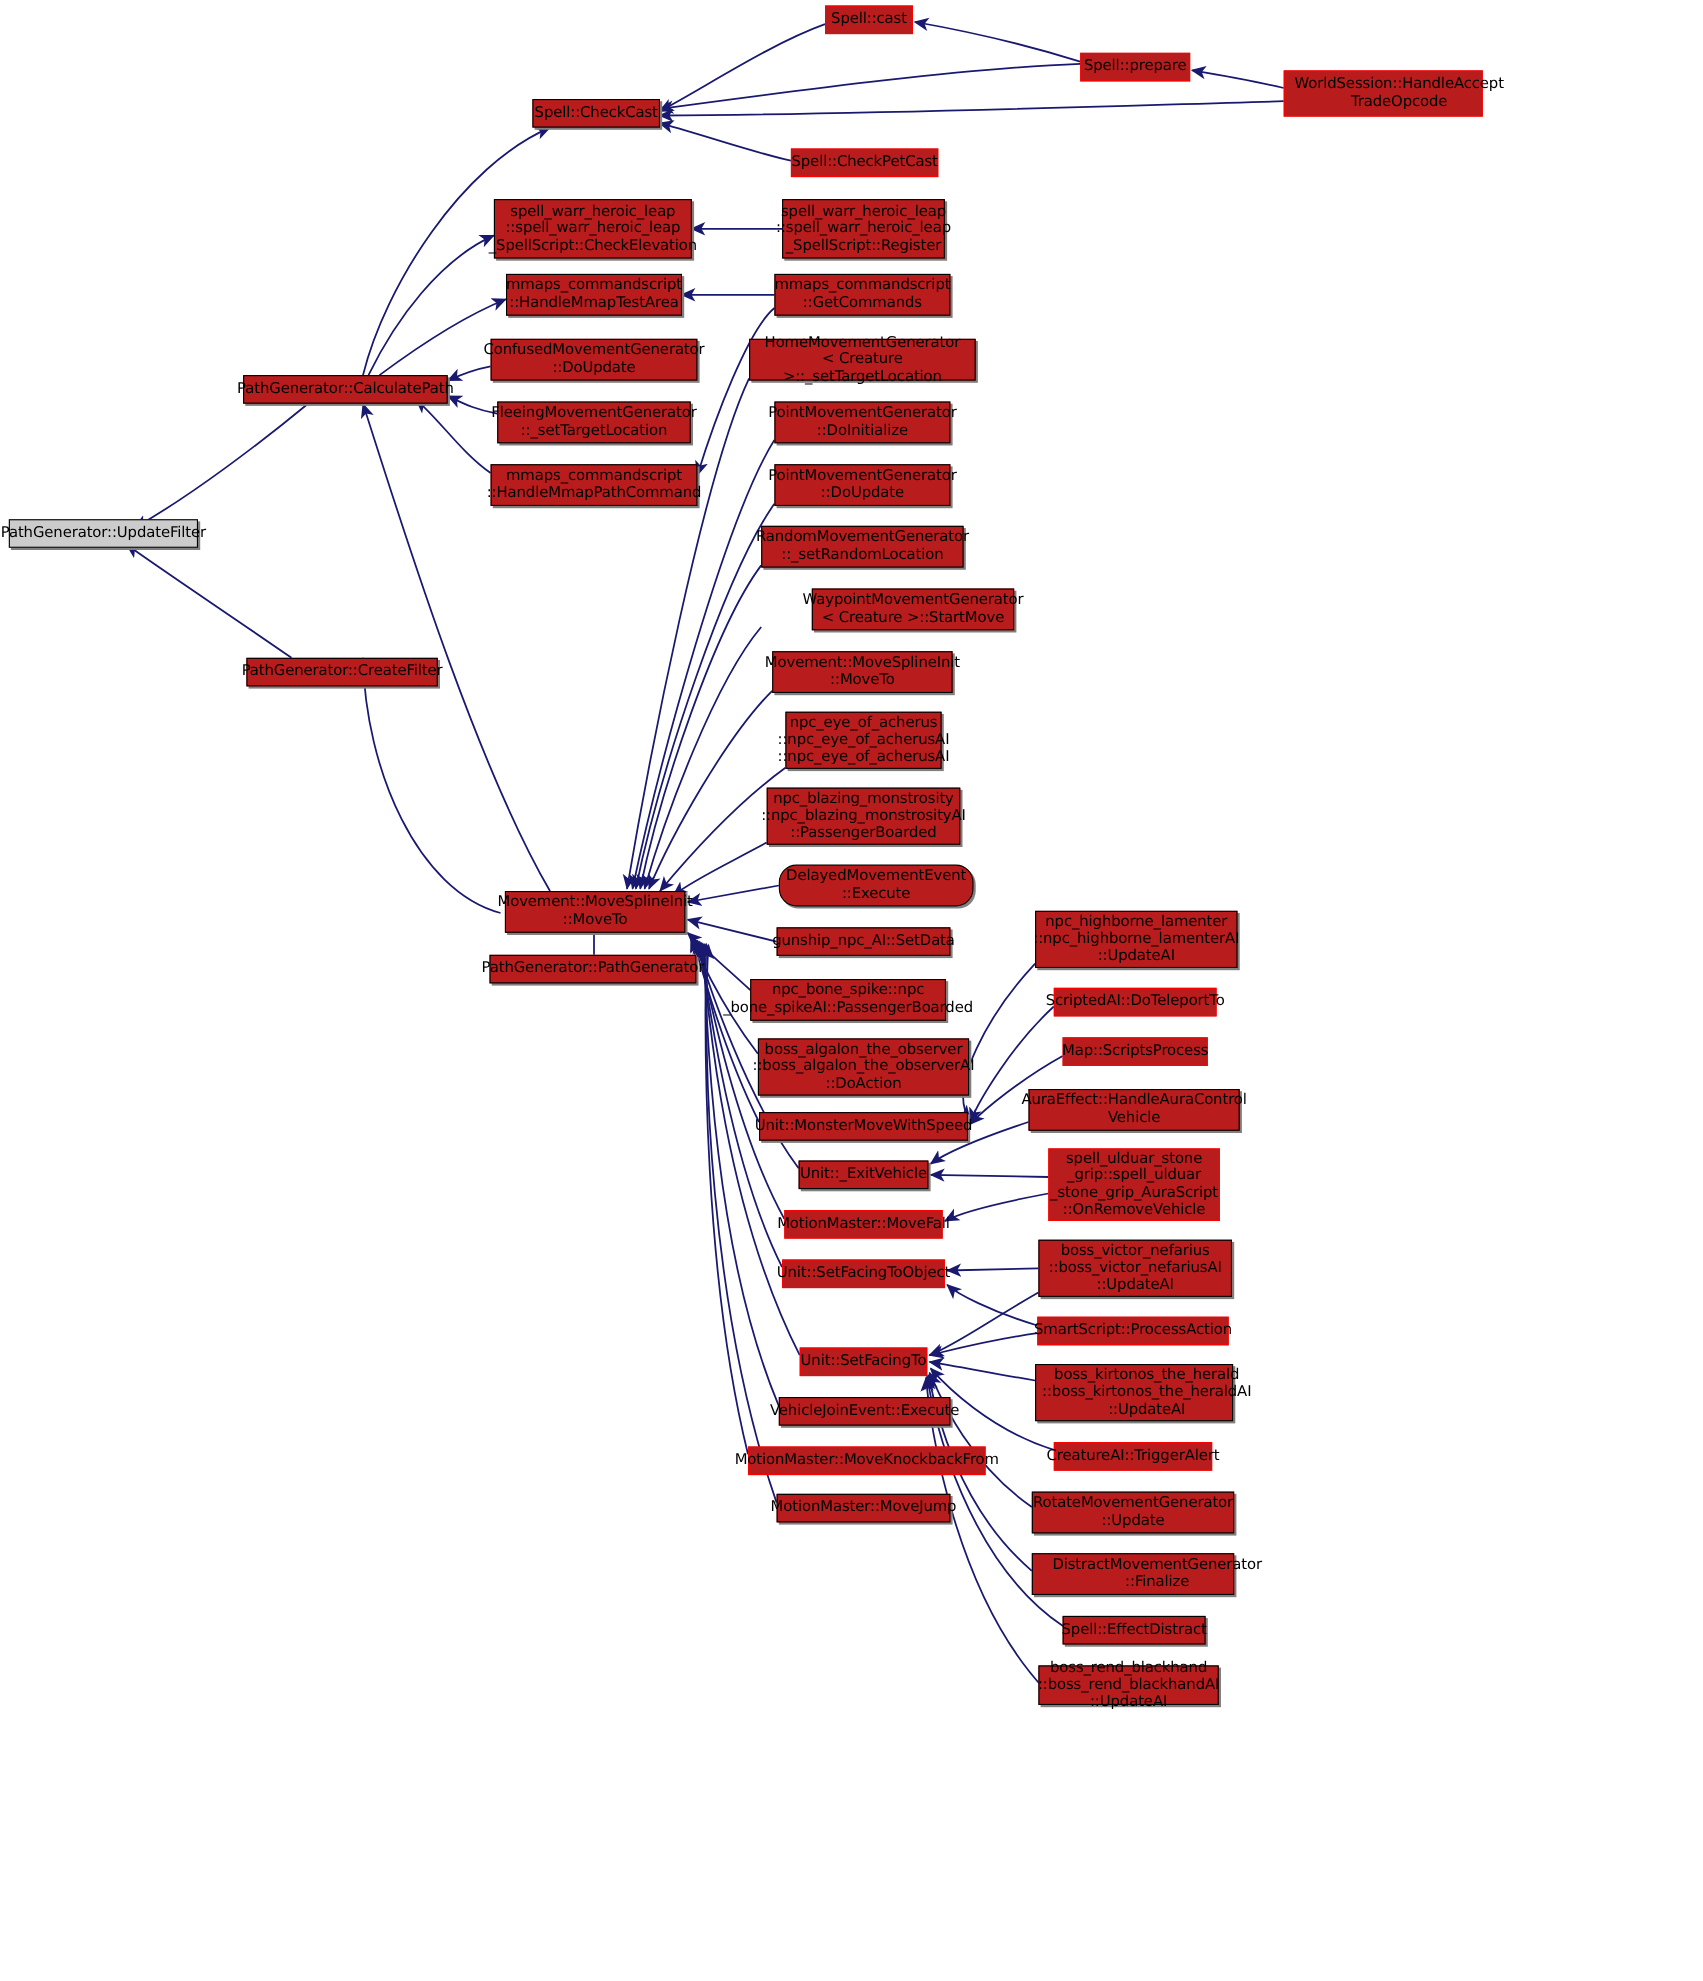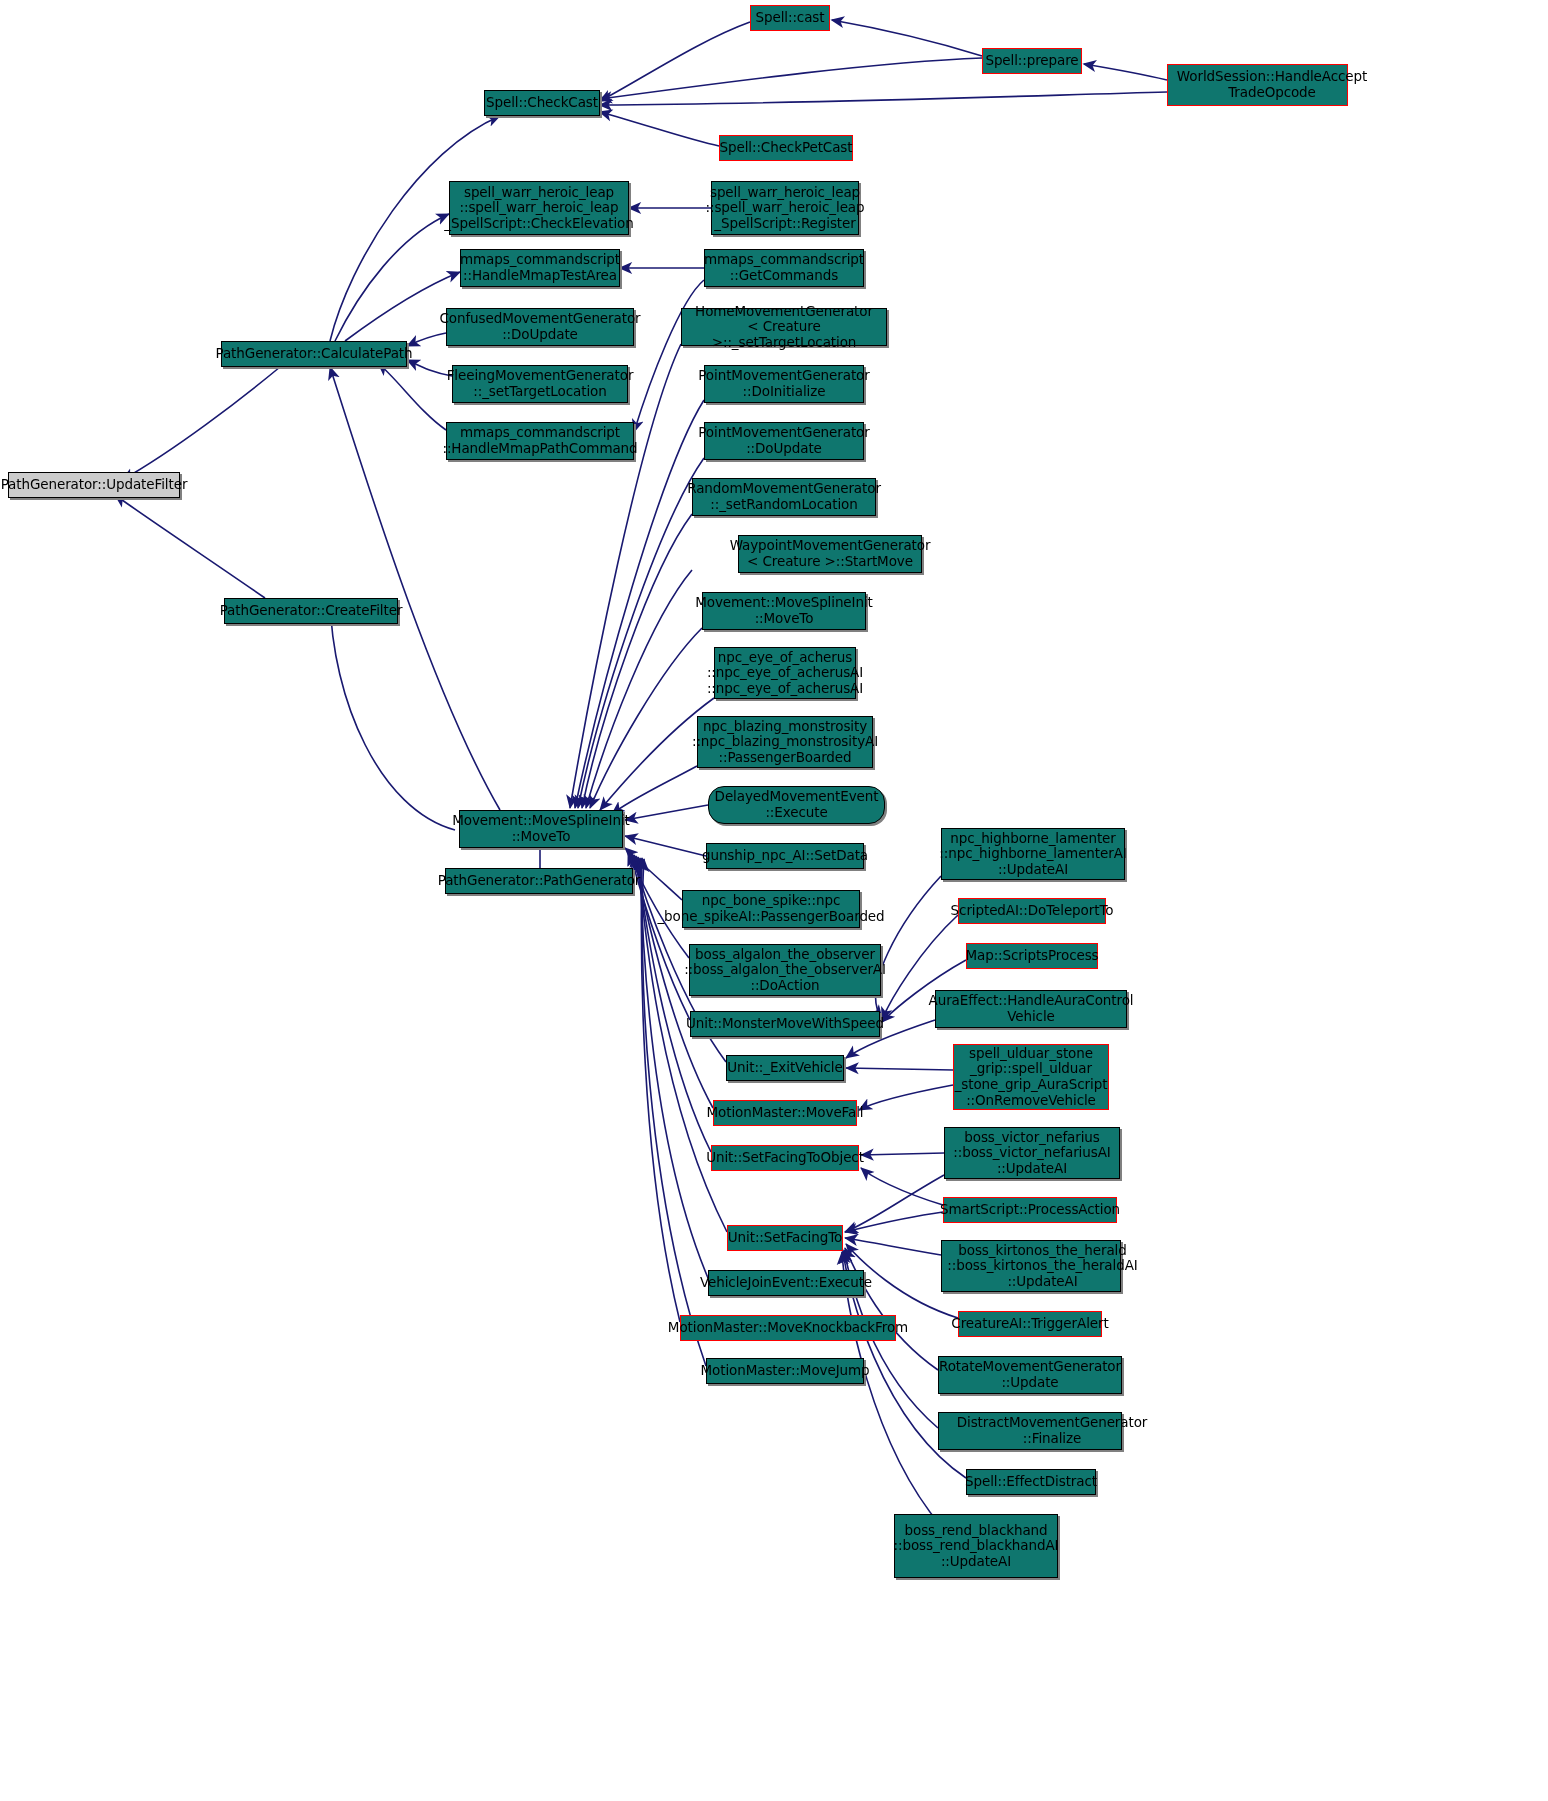--- a/index.html
+++ b/index.html
@@ -13,21 +13,21 @@
     overflow:hidden;
   }
   svg#edges{position:absolute;left:0;top:0;width:1548px;height:1801px;}
   .node{
     position:absolute;
     box-sizing:border-box;
     display:flex;
     align-items:center;
     justify-content:center;
     text-align:center;
-    background:#0f766e;
+    background:#b91c1c;
     border:1px solid #000000;
     color:#000000;
     font-size:13.5px;
     line-height:1.16;
     letter-spacing:-0.1px;
     padding:1px 4px;
     white-space:pre-line;
     z-index:5;
   }
   .node.red{border:1px solid #ff0000;}
@@ -186,17 +186,17 @@
 ::UpdateAI</span></div>
       <div class="node shadow" style="left: 708px; top: 1270px; width: 156px; height: 26px;"><span>VehicleJoinEvent::Execute</span></div>
       <div class="node red" style="left: 958px; top: 1311px; width: 144px; height: 26px;"><span>CreatureAI::TriggerAlert</span></div>
       <div class="node red" style="left: 680px; top: 1315px; width: 216px; height: 26px;"><span>MotionMaster::MoveKnockbackFrom</span></div>
       <div class="node shadow" style="left: 938px; top: 1356px; width: 184px; height: 38px;"><span>RotateMovementGenerator
 ::Update</span></div>
       <div class="node shadow" style="left: 706px; top: 1358px; width: 158px; height: 26px;"><span>MotionMaster::MoveJump</span></div>
       <div class="node shadow" style="left: 938px; top: 1412px; width: 184px; height: 38px; padding-left: 48px;"><span>DistractMovementGenerator
 ::Finalize</span></div>
       <div class="node shadow" style="left: 966px; top: 1469px; width: 130px; height: 26px;"><span>Spell::EffectDistract</span></div>
-      <div class="node shadow" style="left: 894px; top: 1514px; width: 164px; height: 64px;"><span>boss_rend_blackhand
+      <div class="node shadow" style="left: 944px; top: 1514px; width: 164px; height: 36px;"><span>boss_rend_blackhand
 ::boss_rend_blackhandAI
 ::UpdateAI</span></div>
     </div>
 </div>
 
 </body></html>

